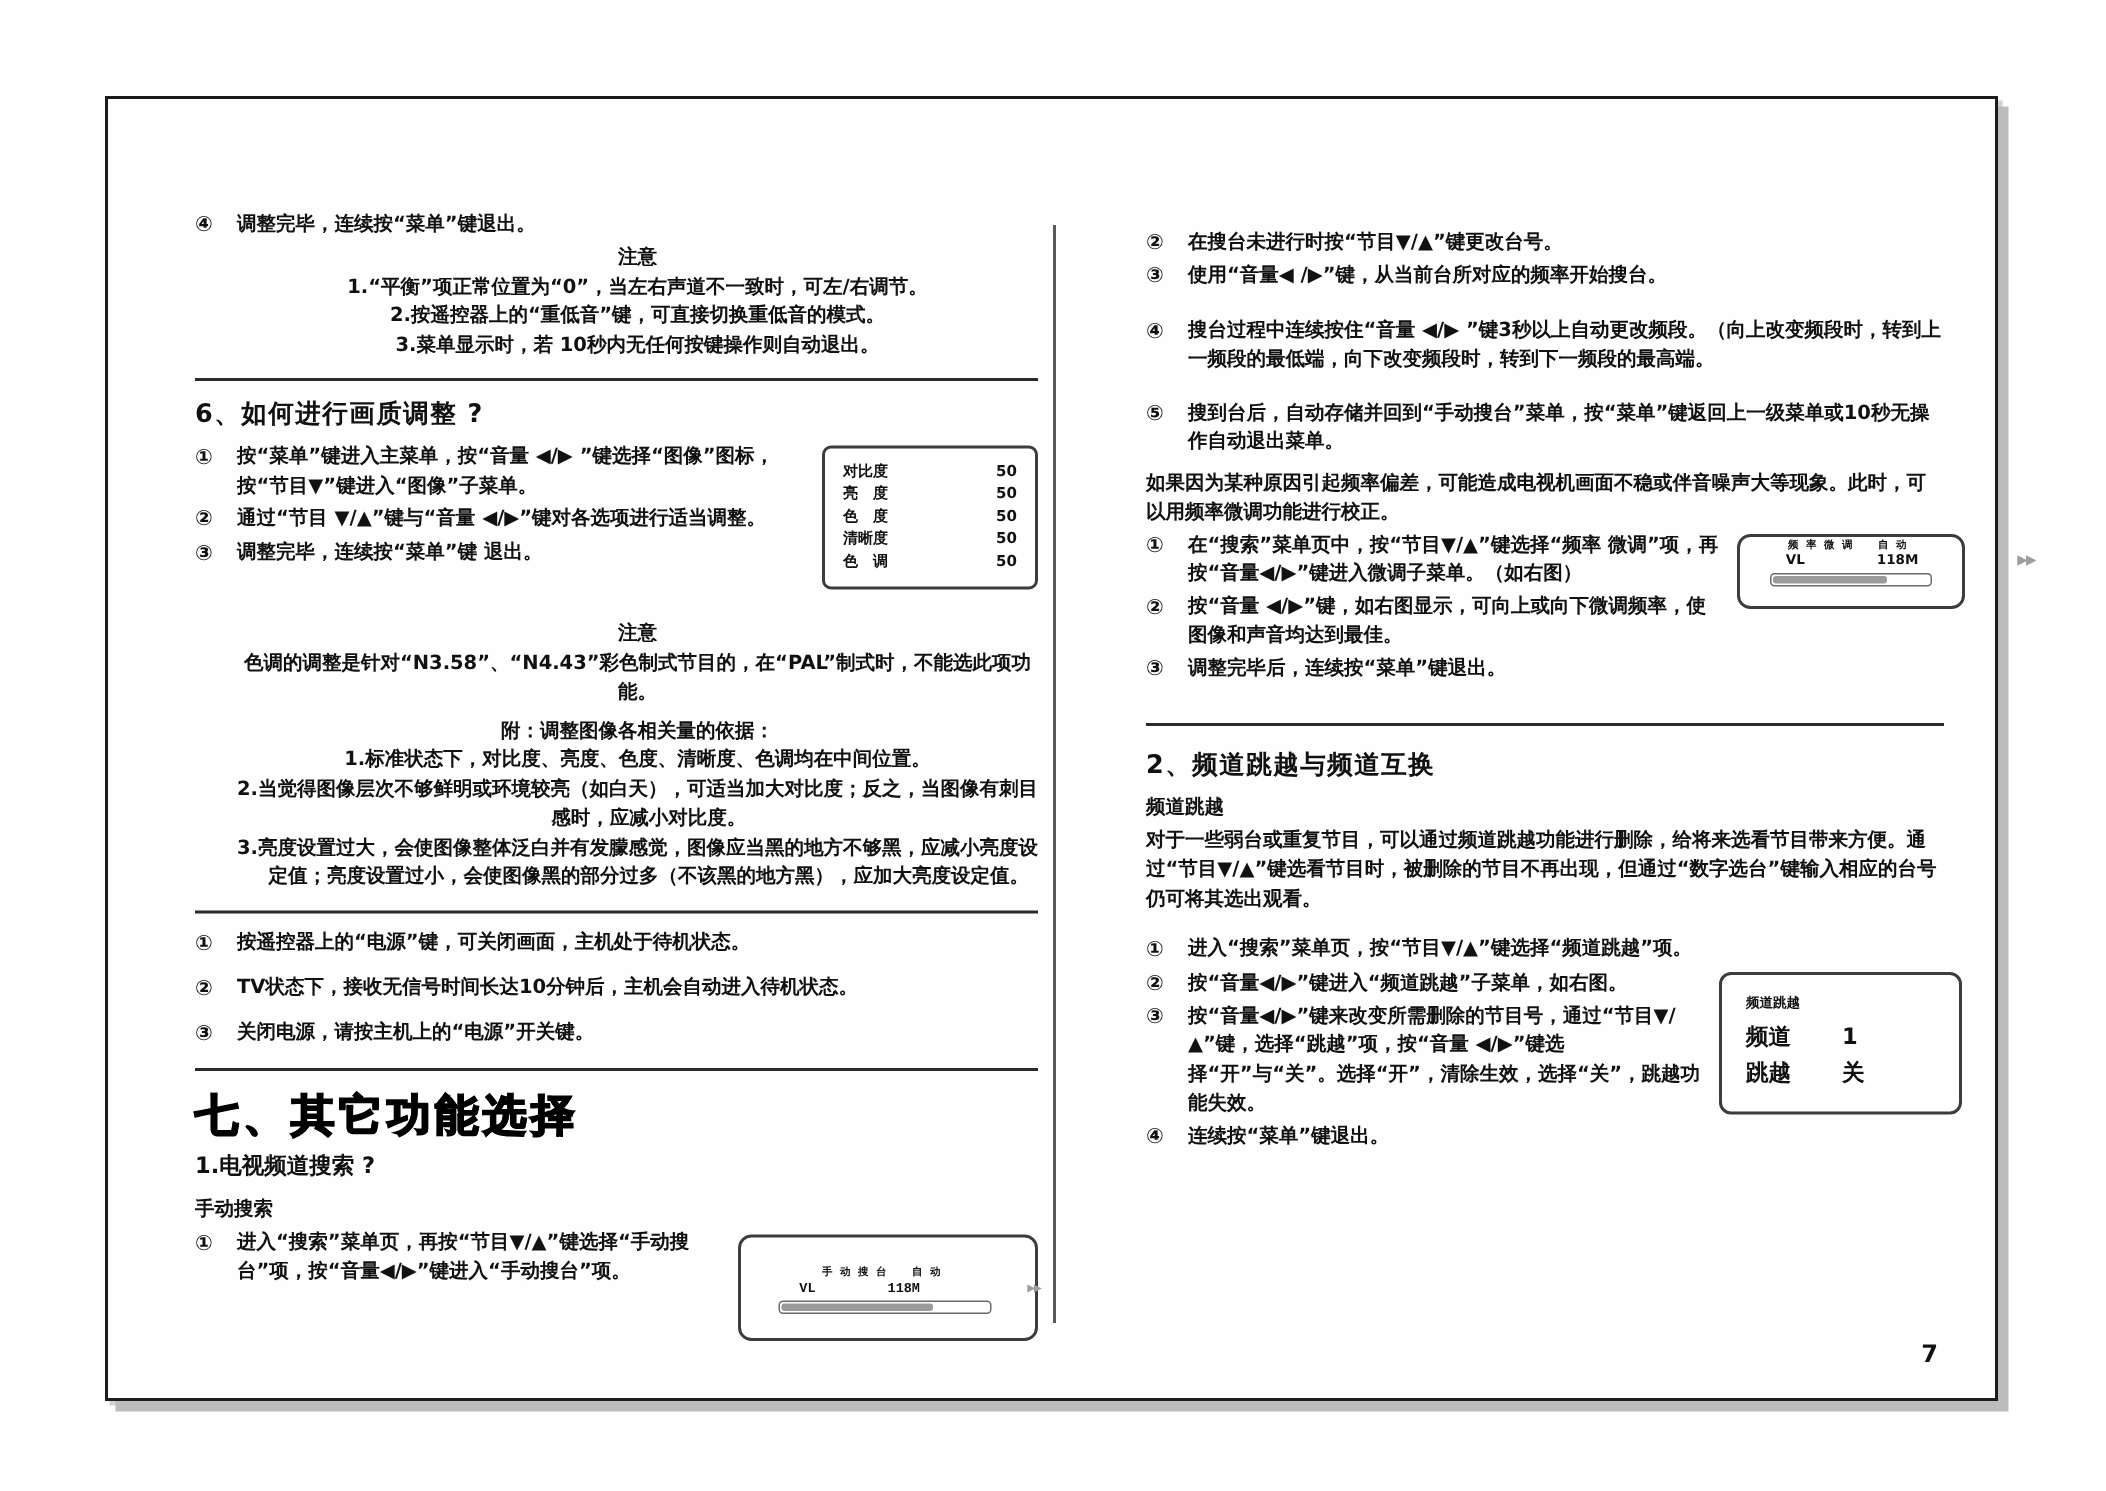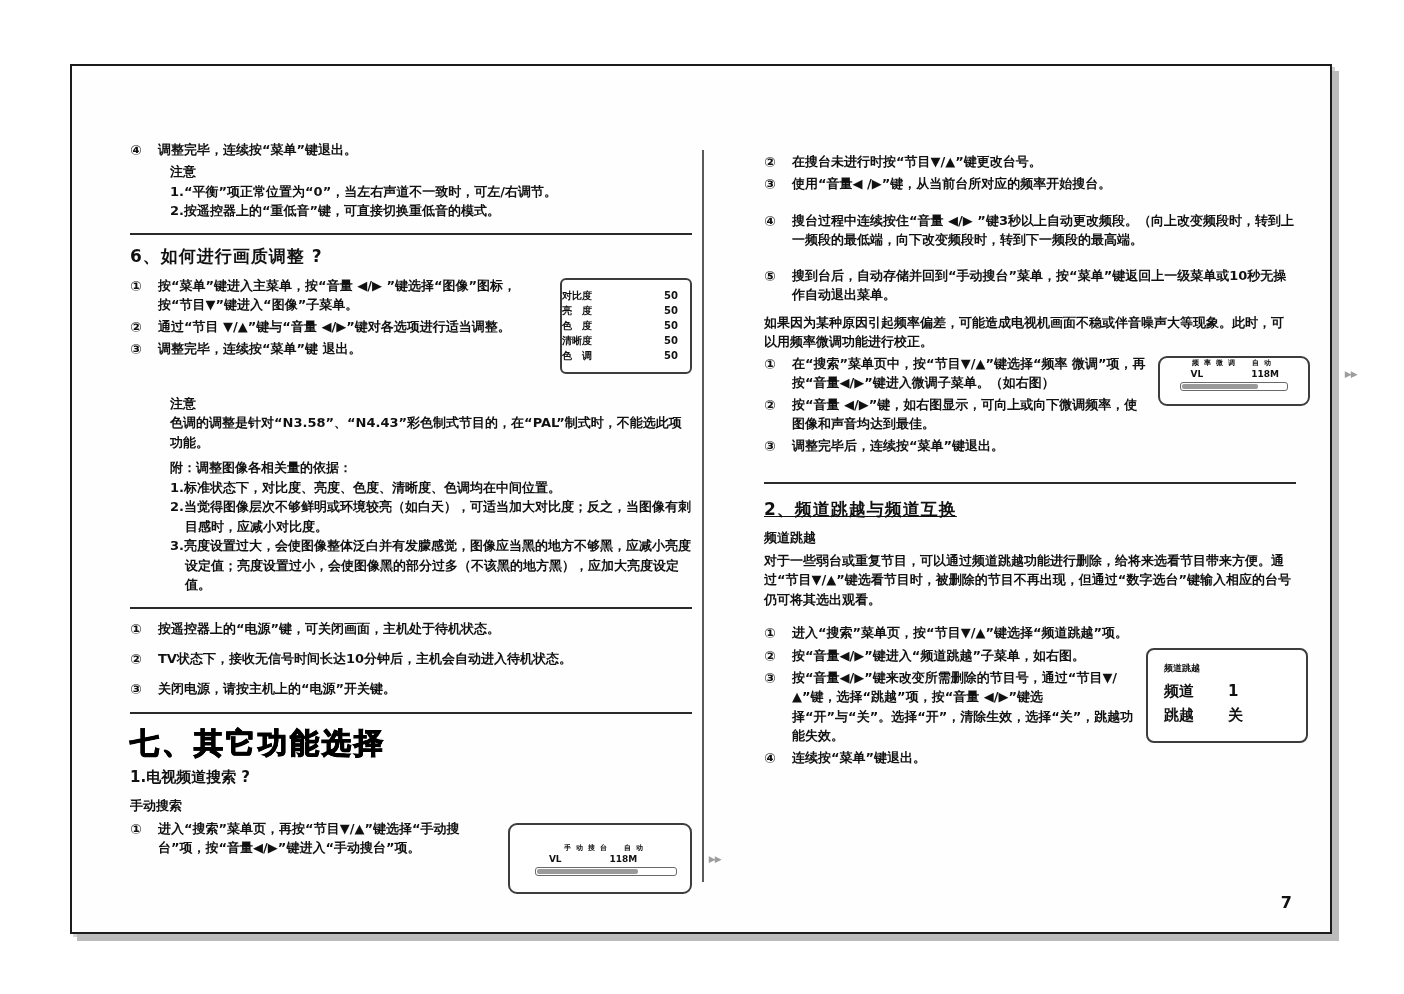--- a/index.html
+++ b/index.html
@@ -18,45 +18,45 @@
     position:absolute; left:630px; top:84px; width:2px; height:732px;
     background:#5a5a5a;
   }
   .col-left  { position:absolute; left:58px;  top:72px; width:562px; }
   .col-right { position:absolute; left:692px; top:84px; width:532px; }
 
   .t  { font-size:13px; font-weight:bold; line-height:1.5; }
   .item { display:flex; gap:9px; margin:2px 0; }
   .item .num { flex:none; width:19px; font-size:14px; font-weight:bold; line-height:1.45; }
   .item .txt { flex:1; }
-  .indent { margin-left:40px; }
+  .indent { margin-left:28px;text-align:center; }
   .hang { padding-left:15px; text-indent:-15px; }
   .rule { border:none; border-top:2px solid #2a2a2a; margin:12px 0 10px 0; }
 
   .sec-title { font-size:17px; font-weight:bold; margin:6px 0 8px 0; letter-spacing:1px; }
   .chapter-title {
     font-size:29px; font-weight:900; letter-spacing:3px; margin:10px 0 4px 0;
     -webkit-text-stroke:1.2px #000; text-shadow:0.6px 0 #000,-0.6px 0 #000;
   }
   .sub-title { font-size:15px; font-weight:bold; margin:2px 0 10px 0; }
   .mini-title { font-size:13px; font-weight:bold; margin:8px 0 4px 0; }
 
   
   .menu-box {
     float:right; width:116px; margin:2px 0 8px 14px;
     border:2px solid #3d3d3d; border-radius:6px;
-    padding:8px 12px 9px 0; background:#fff;
+    padding:8px 12px 9px 12px; background:#fff;
   }
   .menu-row { display:flex; justify-content:space-between; font-size:10px; font-weight:bold; line-height:1.5; }
 
   
   .osd-box {
     float:right; border:2px solid #3d3d3d; border-radius:9px; background:#fff;
   }
-  .osd-box.w1 { width:168px; margin:4px 0 8px 14px; padding:18px 0 16px 12px; }
+  .osd-box.w1 { width:168px; margin:4px 0 8px 14px; padding:18px 16px 16px 12px;font-family:Liberation Mono, monospace; }
   .osd-box.w2 { width:128px; margin:2px -14px 8px 12px; padding:0 10px 13px 10px; }
   .osd-line1 { font-size:7px; font-weight:bold; letter-spacing:5px; white-space:nowrap; overflow:hidden; text-align:center; }
   .osd-line2 { display:flex; align-items:center; font-size:9px; font-weight:bold; margin-top:1px;gap:48px; }
   .osd-band { margin-left:16%; }
   .osd-freq { margin-left:auto; margin-right:14%; }
   .osd-arrows { color:#9d9d9d; font-size:9px; letter-spacing:-1px; }
   .osd-bar { margin:3px 8% 0 8%; height:7px; border:1px solid #6a6a6a; background:#fff; position:relative; border-radius:3px; }
   .osd-bar .fill { position:absolute; left:1px; top:1px; bottom:1px; width:72%; background:#9a9a9a; border-radius:2px; }
 
   
@@ -80,20 +80,21 @@
 
   <div class="col-left">
 
     <div class="item t">
       <span class="num">④</span>
       <span class="txt">调整完毕，连续按“菜单”键退出。</span>
     </div>
     <div class="t indent">注意</div>
     <div class="t indent hang">1.“平衡”项正常位置为“0”，当左右声道不一致时，可左/右调节。</div>
     <div class="t indent hang">2.按遥控器上的“重低音”键，可直接切换重低音的模式。</div>
+    <div class="t indent hang">3.菜单显示时，若 10秒内无任何按键操作则自动退出。</div>
 
     <hr class="rule">
 
     <div class="sec-title">6、如何进行画质调整 ?</div>
 
     <div>
       <div class="menu-box">
         <div class="menu-row">
           <span>对比度</span>
           <span>50</span>
@@ -230,21 +231,21 @@
       </div>
       <div class="item t">
         <span class="num">③</span>
         <span class="txt">调整完毕后，连续按“菜单”键退出。</span>
       </div>
       <div style="clear:both"></div>
     </div>
 
     <hr class="rule" style="margin-top:24px;">
 
-    <div class="sec-title" style="margin-top:14px;text-decoration:underline;">2、频道跳越与频道互换</div>
+    <div class="sec-title" style="margin-top:14px;">2、频道跳越与频道互换</div>
     <div class="mini-title" style="margin-top:0;">频道跳越</div>
     <div class="t">对于一些弱台或重复节目，可以通过频道跳越功能进行删除，给将来选看节目带来方便。通过“节目▼/▲”键选看节目时，被删除的节目不再出现，但通过“数字选台”键输入相应的台号仍可将其选出观看。</div>
 
     <div class="gap-m"></div>
     <div>
       <div class="item t">
         <span class="num">①</span>
         <span class="txt">进入“搜索”菜单页，按“节目▼/▲”键选择“频道跳越”项。</span>
       </div>
       <div class="skip-box">

